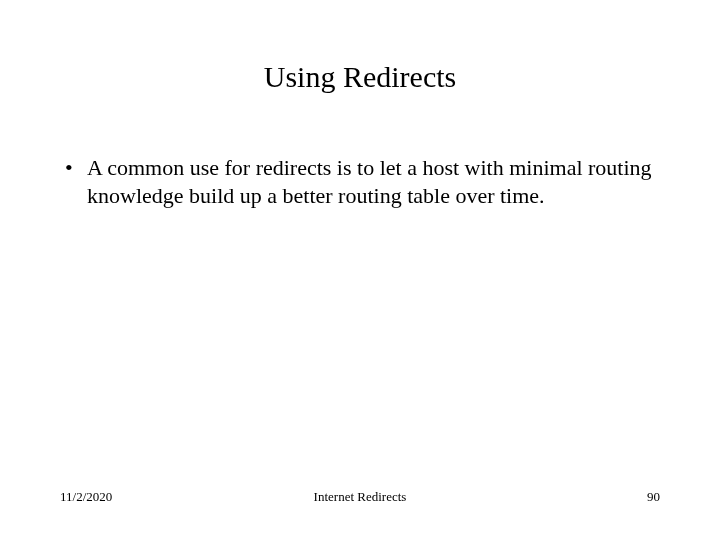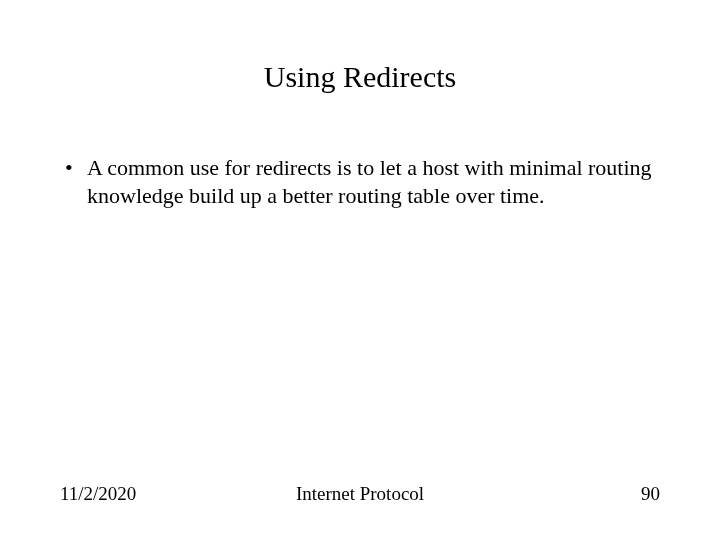--- a/index.html
+++ b/index.html
@@ -50,21 +50,21 @@
   }
   .footer {
     position: absolute;
     bottom: 35px;
     left: 0;
     width: 100%;
     padding: 0 60px;
     display: flex;
     justify-content: space-between;
     align-items: center;
-    font-size: 19px;
+    font-size: 13px;
     gap: 9px;
   }
   .footer-left {
     text-align: left;
   }
   .footer-center {
     position: absolute;
     left: 50%;
     transform: translateX(-50%);
   }
@@ -77,16 +77,16 @@
 
 <div class="slide">
   <h1 class="title">Using Redirects</h1>
   <div class="content">
     <ul class="bullet-list">
       <li class="bullet-item">A common use for redirects is to let a host with minimal routing knowledge build up a better routing table over time.</li>
     </ul>
   </div>
   <div class="footer">
     <span class="footer-left">11/2/2020</span>
-    <span class="footer-center">Internet Protocol</span>
+    <span class="footer-center">Internet Redirects</span>
     <span class="footer-right">90</span>
   </div>
 </div>
 
 </body></html>

